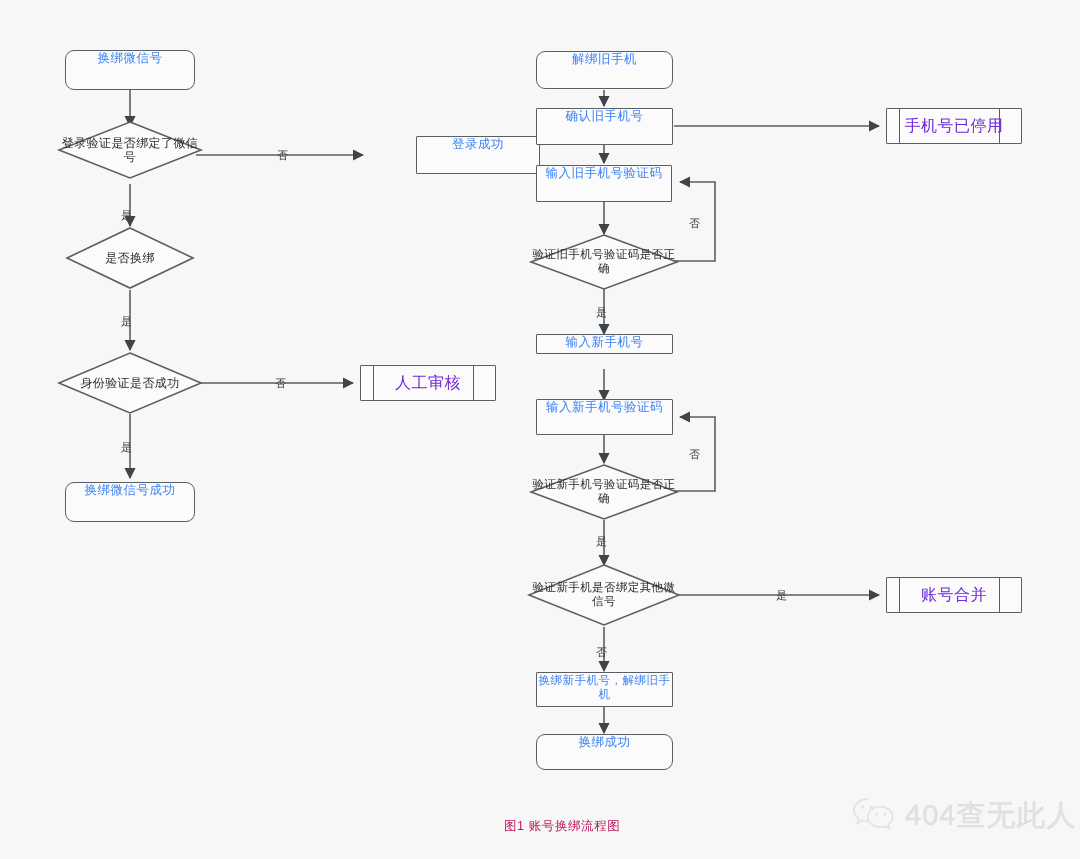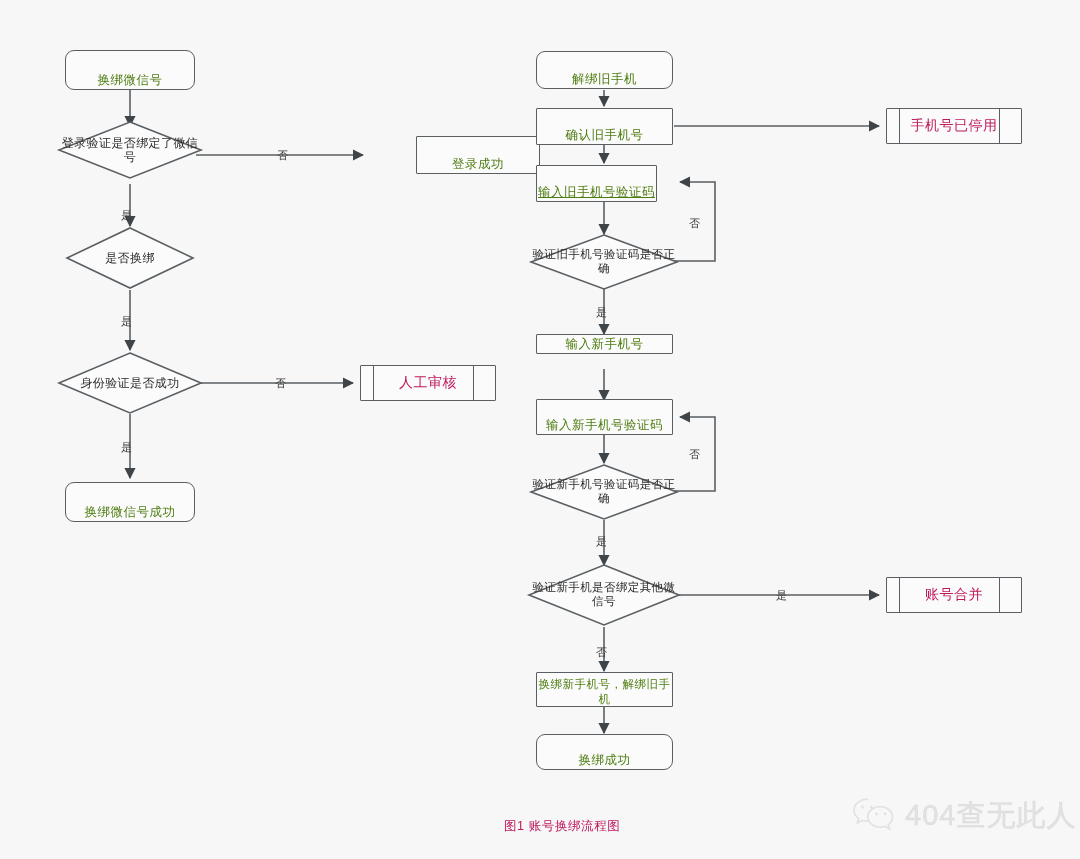--- a/index.html
+++ b/index.html
@@ -21,24 +21,24 @@
     top: 0;
     width: 1080px;
     height: 859px;
   }
   .node {
     position: absolute;
     box-sizing: border-box;
     background: #fbfbfb;
     border: 1.6px solid #5a5f63;
     display: flex;
-    align-items: flex-end;
+    align-items: flex-start;
     justify-content: center;
     text-align: center;
-    color: #4d7c0f;
+    color: #3b82f6;
     font-size: 12.5px;
     line-height: 1.25;
     letter-spacing: 0.5px;
   }
   .terminator { border-radius: 9px; }
   .process { border-radius: 1px; }
   .predefined {
     border-radius: 1px;
     position: absolute;
     box-sizing: border-box;
@@ -52,22 +52,22 @@
     width: 0;
     border-left: 1.6px solid #5a5f63;
   }
   .predefined .pd-label {
     position: absolute;
     left: 0; right: 0; top: 0; bottom: 0;
     display: flex;
     align-items: center;
     justify-content: center;
     text-align: center;
-    color: #be185d;
-    font-size: 14px;
+    color: #6d28d9;
+    font-size: 16px;
     line-height: 1.25;
     letter-spacing: 0.5px;
   }
   .diamond-wrap {
     position: absolute;
   }
   .diamond-wrap svg {
     position: absolute;
     left: 0;
     top: 0;
@@ -200,21 +200,21 @@
 <div class="node process" style="left:536px; top:108px; width:137px; height:37px;">
   <span>确认旧手机号</span>
 </div>
 
 <div class="predefined" style="left:886px; top:108px; width:136px; height:36px;">
   <div class="inner-bar" style="left:12px;"></div>
   <div class="inner-bar" style="left:112px;"></div>
   <div class="pd-label">手机号已停用</div>
 </div>
 
-<div class="node process" style="left:536px; top:165px; width:121px; height:37px;text-decoration:underline;">
+<div class="node process" style="left:536px; top:165px; width:136px; height:37px;">
   <span>输入旧手机号验证码</span>
 </div>
 
 <div class="diamond-wrap" style="left:530px; top:234px; width:148px; height:56px;">
   <svg width="148" height="56" viewBox="0 0 148 56" xmlns="http://www.w3.org/2000/svg">
     <polygon points="74,1 147,28 74,55 1,28" fill="#fbfbfb" stroke="#5a5f63" stroke-width="1.6"></polygon>
   </svg>
   <div class="diamond-label" style="font-size:11.5px;">验证旧手机号验证码是否正确</div>
 </div>
 

